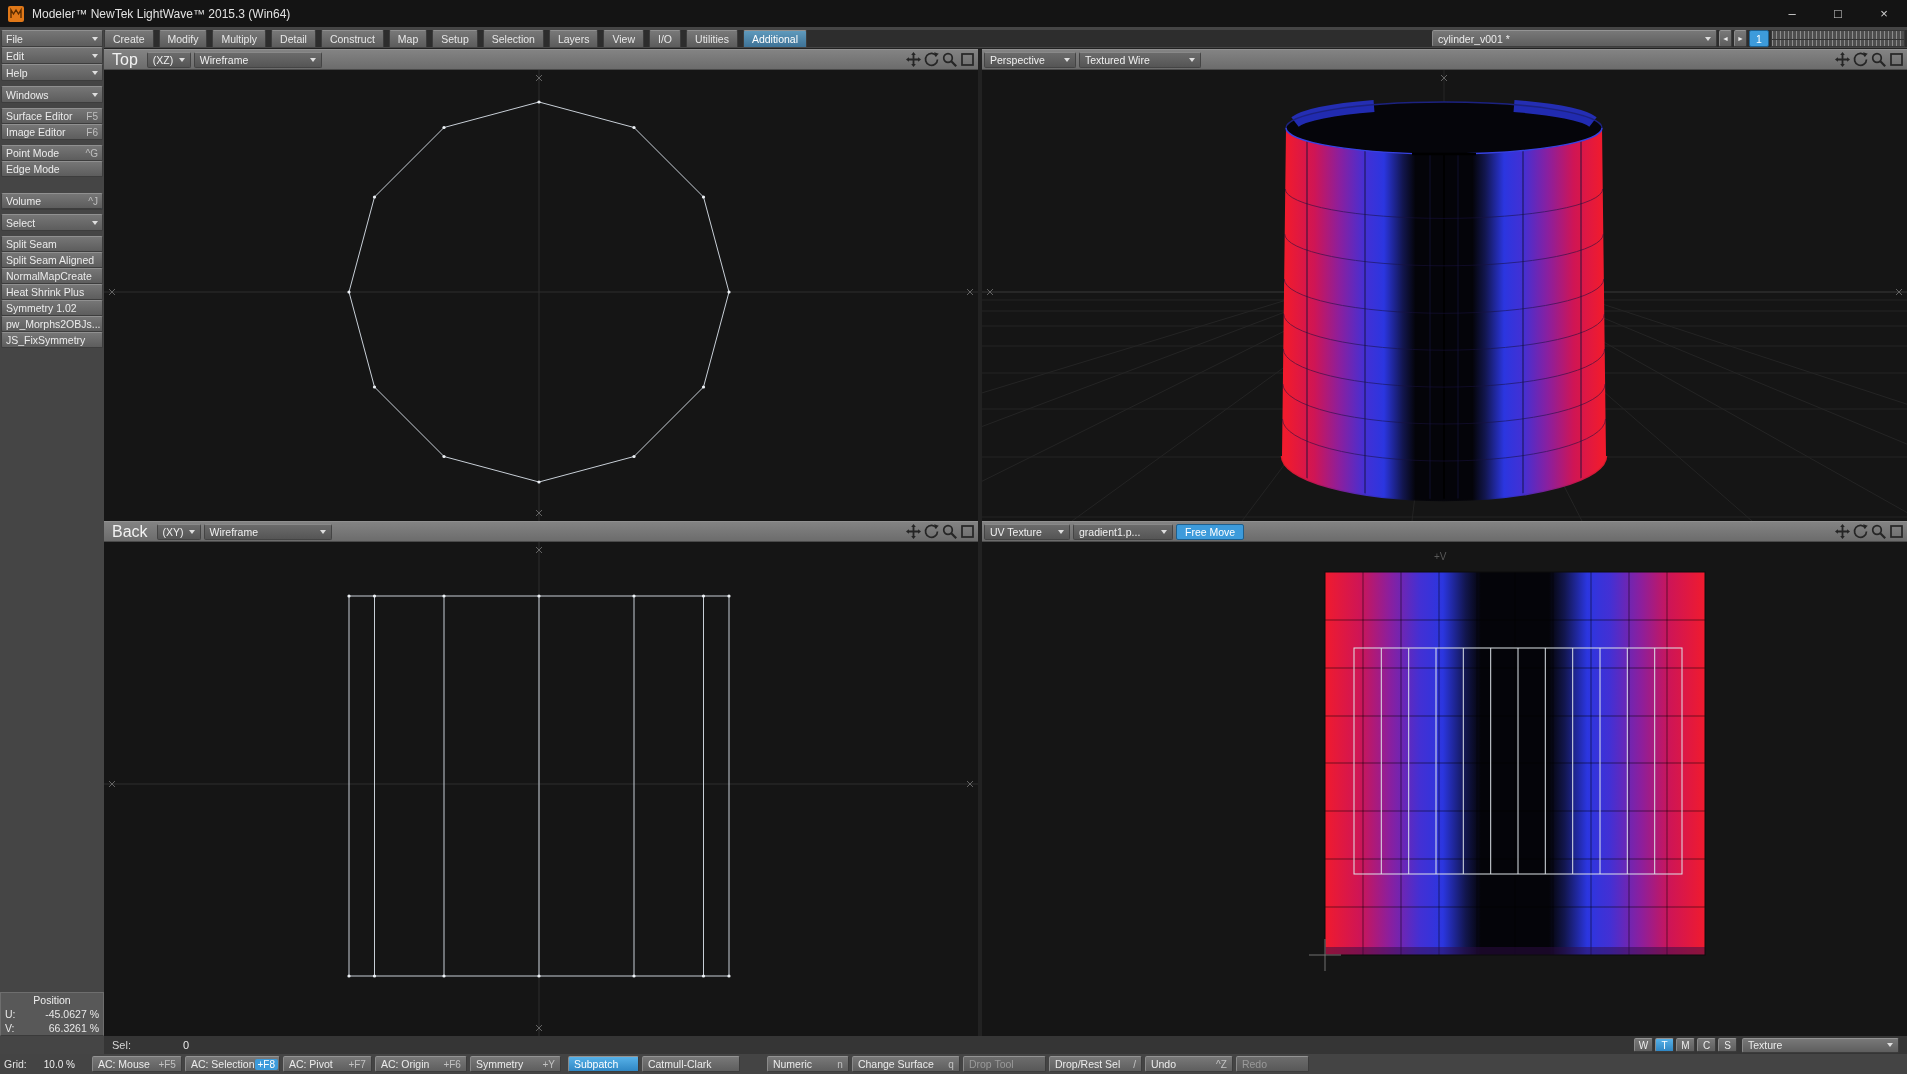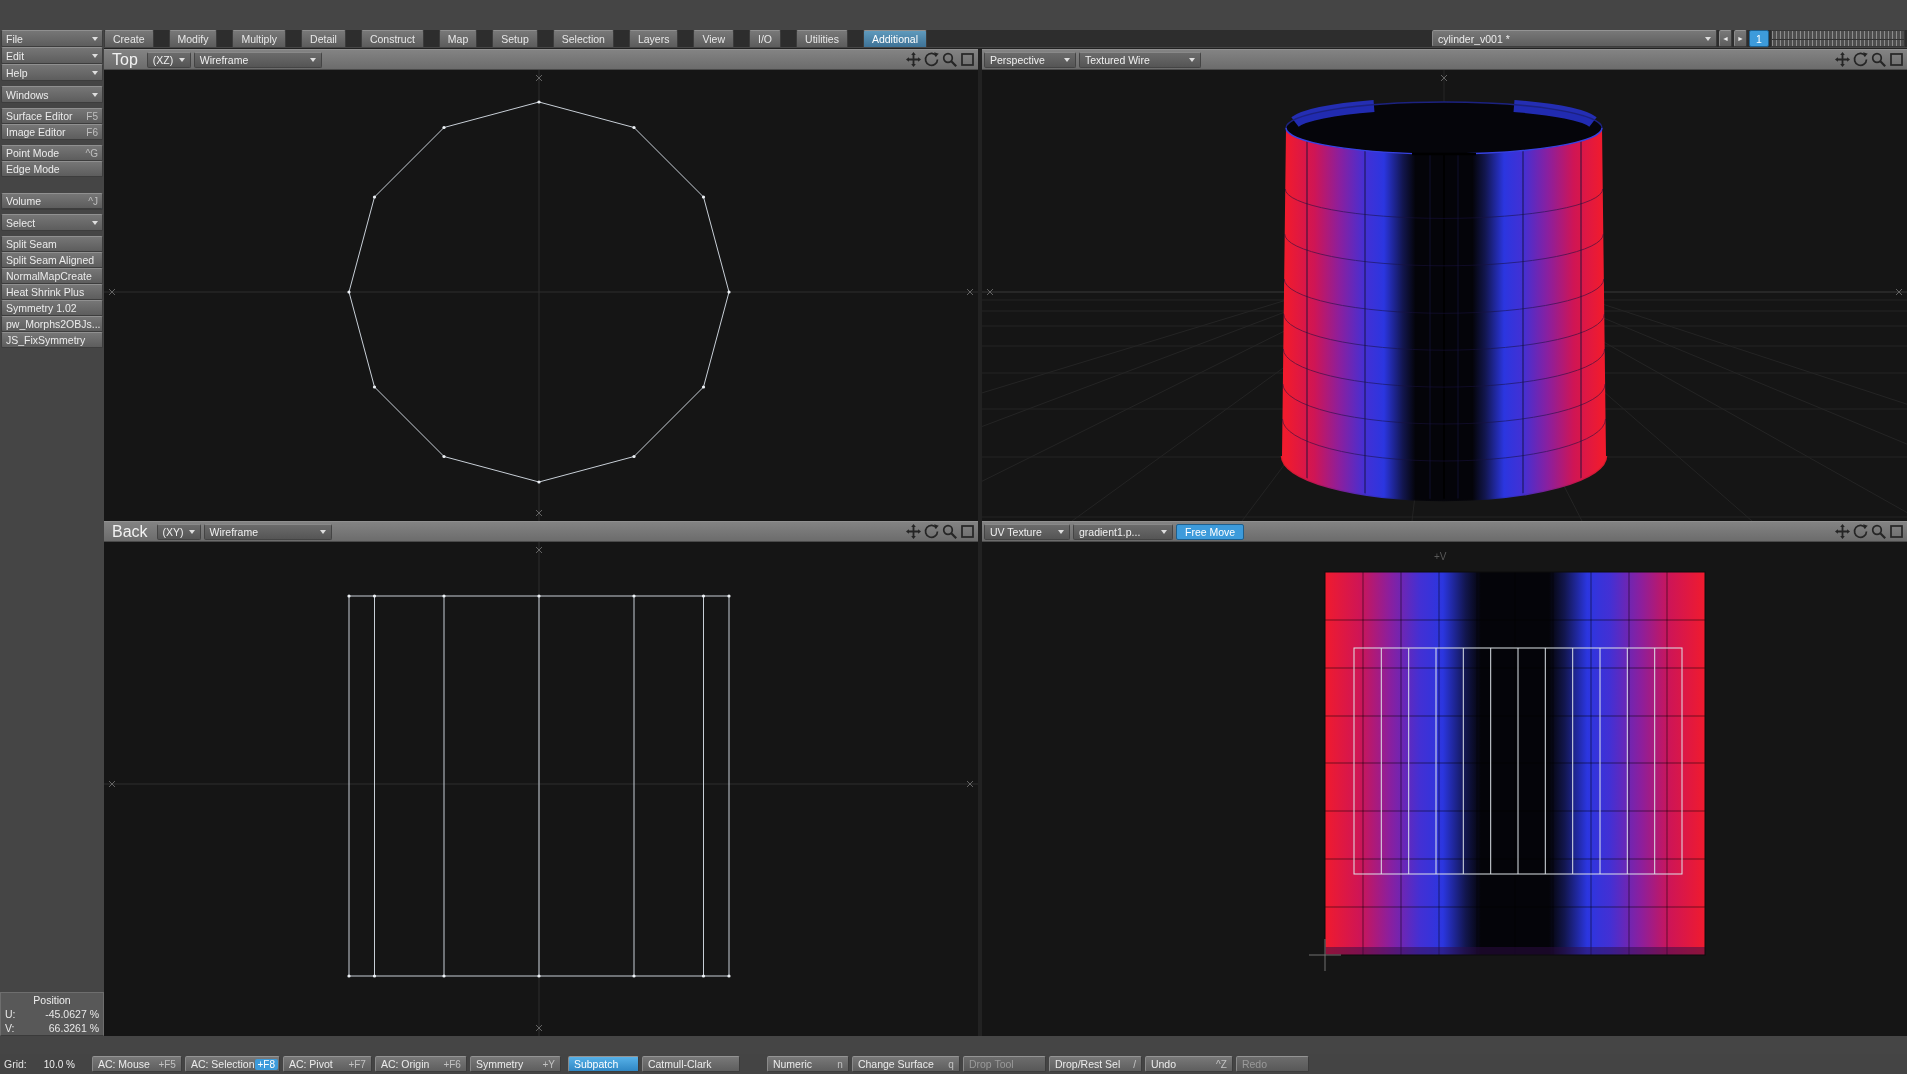--- a/index.html
+++ b/index.html
@@ -21,21 +21,21 @@
   .dd-arrow{width:0;height:0;border-left:3.5px solid transparent;border-right:3.5px solid transparent;border-top:4.5px solid #dedede;margin-left:auto;flex:0 0 auto}
 
   
   .side-btn{position:absolute;left:1px;width:102px;height:16px;background:linear-gradient(#767676,#5d5d5d);border:1px solid #3d3d3d;border-top-color:#909090;border-radius:2px;display:flex;align-items:center;padding:0 4px;font-size:10.5px;color:#ececec;white-space:nowrap;overflow:hidden}
   .side-btn .sc{margin-left:auto;color:#bfbfbf;font-size:10px;padding-left:3px}
   .side-btn.menu{height:17px}
   .side-btn.active{background:linear-gradient(#6aa2cd,#46789f);color:#fff}
   .side-btn.active .sc{color:#e8f2fb}
 
   
-  #tabrow{left:104px;top:30px;width:1803px;height:17px;background:#2d2d2d;display:flex;align-items:stretch;gap:15px;padding-right:2px}
+  #tabrow{left:104px;top:30px;width:1803px;height:17px;background:#2d2d2d;display:flex;align-items:stretch;gap:5px;padding-right:2px}
   .tab{background:linear-gradient(#787878,#5c5c5c);padding:0 8px;display:flex;align-items:center;color:#e8e8e8;border-radius:2px 2px 0 0;font-size:10.5px;border:1px solid #3c3c3c;border-bottom:none;border-top-color:#8f8f8f}
   .tab.active{background:linear-gradient(#5f9abc,#3e7296);color:#fff}
   .obj-cluster{margin-left:auto;display:flex;align-items:center;gap:2px}
   .arrow-btn{width:13px;height:17px;justify-content:center;padding:0;font-size:7px}
   #layer1{width:20px;height:17px;background:#3d9bdb;border:1px solid #1e5f8d;border-radius:2px;color:#fff;display:flex;align-items:center;justify-content:center;font-size:10.5px}
   #layerbank{width:134px;height:17px;border:1px solid #383838;background:repeating-linear-gradient(90deg,#8c8c8c 0 1px,#4e4e4e 1px 4px);position:relative}
   #layerbank:after{content:"";position:absolute;left:0;right:0;top:8px;height:1px;background:#333}
 
   
   .vh{background:linear-gradient(#838383,#6c6c6c);display:flex;align-items:center;gap:3px;padding:0 2px;border-top:1px solid #909090;border-bottom:1px solid #4a4a4a}
@@ -65,20 +65,38 @@
   #statusrow .grid-label{color:#e2e2e2;padding-left:2px;font-size:10.5px}
   #statusrow .grid-value{color:#efefef;margin-left:14px;font-size:10px}
   .sbtn{height:16px;flex:0 0 auto}
   .sbtn .schl{background:#3d9bdb;color:#fff;border-radius:2px;padding:0 3px;margin-left:auto}
 </style>
 </head>
 <body>
 
 <div id="app">
 
+  <div id="titlebar" class="abs">
+    <svg width="16" height="16" viewBox="0 0 16 16">
+        <rect width="16" height="16" rx="2" fill="#e07818"></rect>
+        <path d="M3 12V4l2.5 4L8 4l2.5 4L13 4v8" fill="none" stroke="#5a2c00" stroke-width="1.4"></path>
+      </svg>
+    <span class="title">Modeler™ NewTek LightWave™ 2015.3 (Win64)</span>
+    <div class="win-controls">
+      <div class="win-btn">
+          <span>–</span>
+        </div>
+      <div class="win-btn">
+          <span>□</span>
+        </div>
+      <div class="win-btn">
+          <span>×</span>
+        </div>
+    </div>
+  </div>
 
   <div class="abs" style="left:104px;top:48px;width:1803px;height:988px;background:#222"></div>
 
   <div class="side-btn menu" style="top:30px">
       <span>File</span>
       <span class="dd-arrow"></span>
     </div>
   <div class="side-btn menu" style="top:47px">
       <span>Edit</span>
       <span class="dd-arrow"></span>
@@ -499,20 +517,35 @@
     <div class="pos-row">
         <span>U:</span>
         <span class="v">-45.0627 %</span>
       </div>
     <div class="pos-row">
         <span>V:</span>
         <span class="v">66.3261 %</span>
       </div>
   </div>
 
+  <div id="selrow" class="abs">
+    <span>Sel:</span>
+    <span class="selval">0</span>
+    <div class="wtmcs">
+      <div class="btn mode-btn">W</div>
+      <div class="btn mode-btn bright">T</div>
+      <div class="btn mode-btn">M</div>
+      <div class="btn mode-btn">C</div>
+      <div class="btn mode-btn">S</div>
+    </div>
+    <div class="btn" id="texturedd">
+        <span>Texture</span>
+        <span class="dd-arrow"></span>
+      </div>
+  </div>
 
   <div id="statusrow" class="abs">
     <span class="grid-label">Grid:</span>
     <span class="grid-value">10.0 %</span>
     <div class="btn sbtn" style="width:90px;margin-left:14px">
         <span>AC: Mouse</span>
         <span class="sc">+F5</span>
       </div>
     <div class="btn sbtn" style="width:95px">
         <span>AC: Selection</span>

